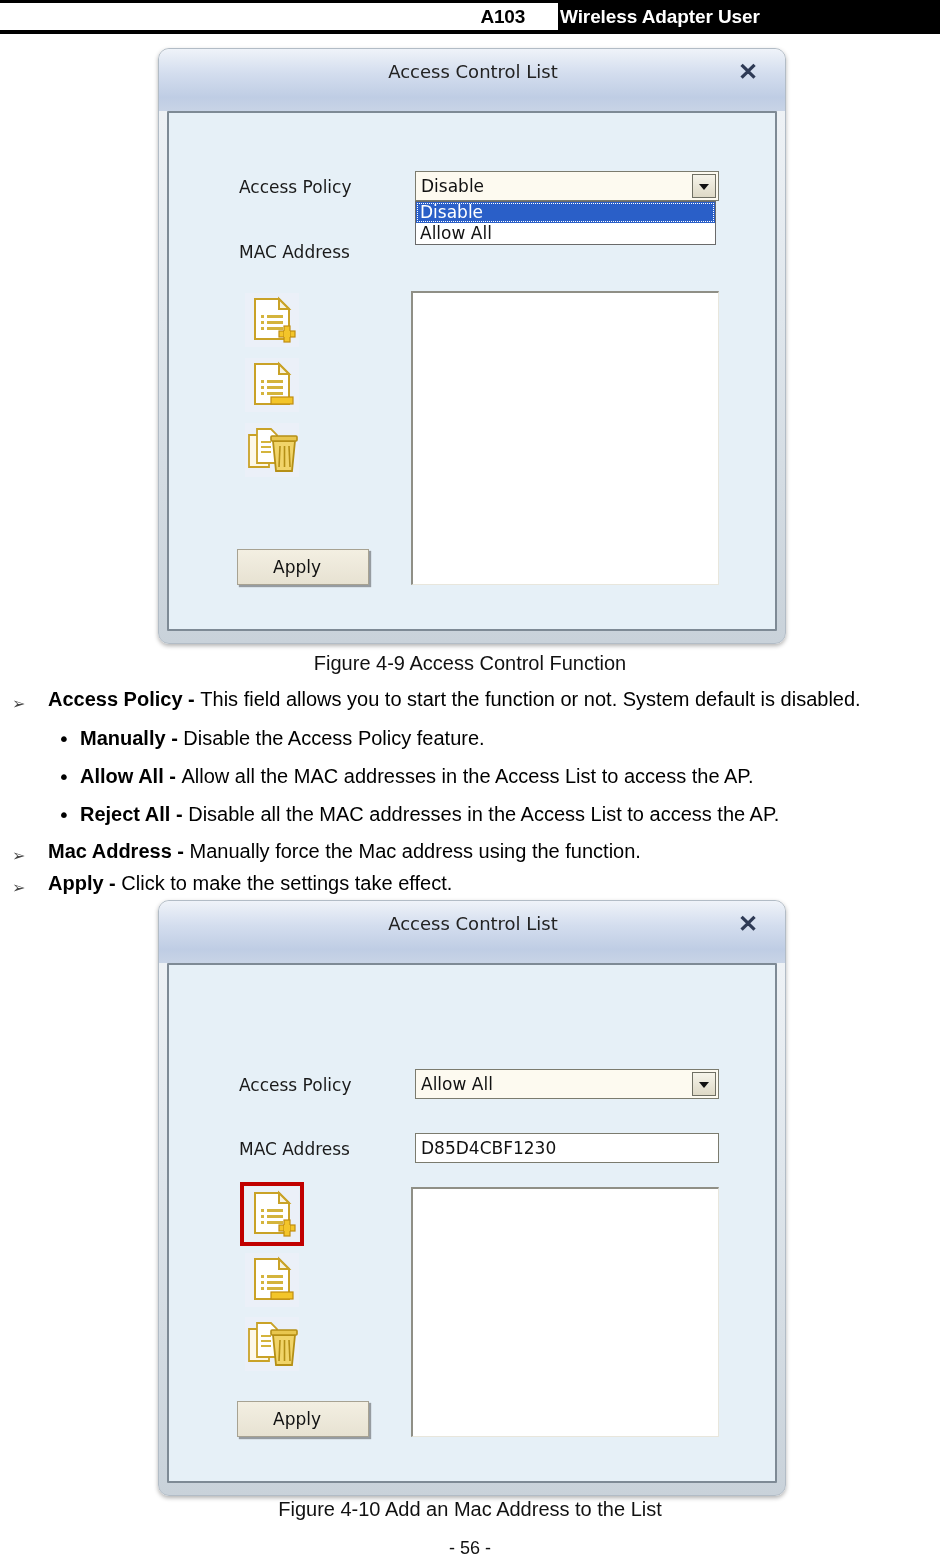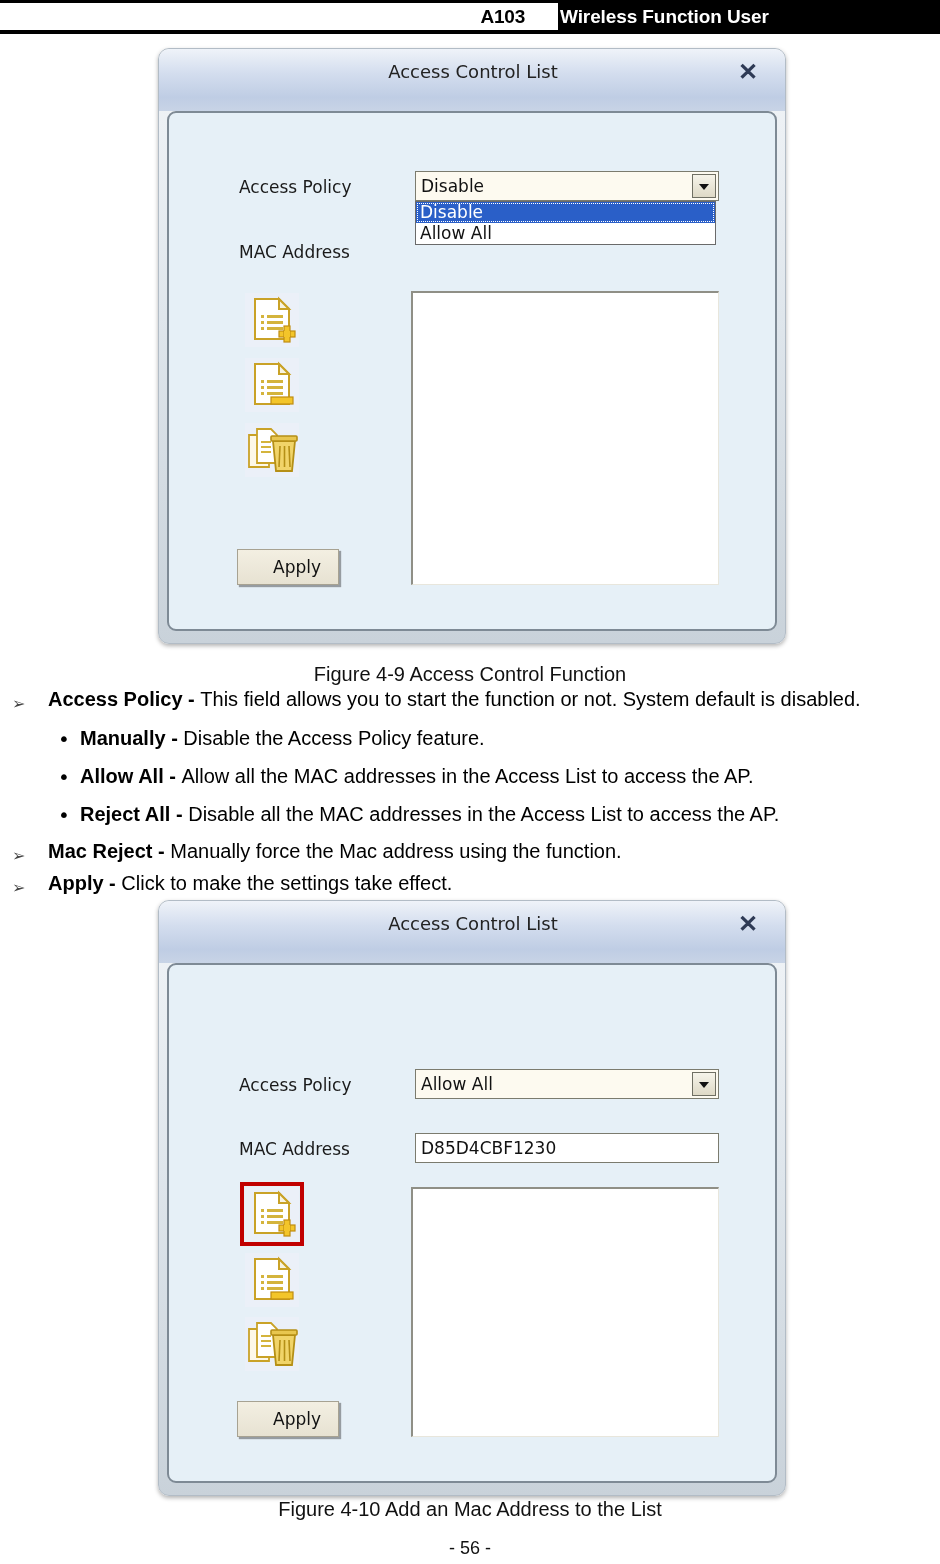--- a/index.html
+++ b/index.html
@@ -103,21 +103,21 @@
     font-weight: bold;
     color: #2e3a55;
     text-align: center;
     line-height: 28px;
     cursor: pointer;
   }
   .dlg-body {
     position: relative;
     margin: 0 8px 10px 8px;
     border: 2px solid #7e8a95;
-    border-radius: 9px;
+    border-radius: 1px;
     background: #e6f0f7;
     box-sizing: border-box;
   }
 
   
   .fld-label {
     position: absolute;
     font-size: 17px;
     color: #1a1a1a;
     font-family: "DejaVu Sans", sans-serif;
@@ -216,21 +216,21 @@
   }
   .icon-btn.highlight {
     outline: 4px solid #c10000;
     outline-offset: 1px;
   }
   .icon-btn svg { display:block; }
 
   
   .apply-btn {
     position: absolute;
-    width: 102px; height: 36px;
+    width: 132px; height: 36px;
     background: linear-gradient(180deg,#f3efe2 0%, #e7e2d2 100%);
     border: 1px solid #a7a292;
     box-shadow: 2px 2px 1px rgba(0,0,0,0.35);
     box-sizing: border-box;
     cursor: pointer;
   }
   .apply-label {
     position: absolute;
     left: 0; top: 7px;
     width: 118px;
@@ -278,21 +278,21 @@
   }
 </style>
 </head>
 <body>
 
 <div class="page-header">
   <div class="hdr-rule-top"></div>
   <div class="hdr-black-band"></div>
   <div class="hdr-white-gap"></div>
   <div class="hdr-model">A103</div>
-  <div class="hdr-title">Wireless Function User Guide</div>
+  <div class="hdr-title">Wireless Adapter User Guide</div>
   <div class="hdr-rule-bottom"></div>
 </div>
 
 <div class="dialog" style="left:158px; top:48px; height:596px;">
   <div class="dlg-titlebar">
     <div class="dlg-title">Access Control List</div>
     <div class="dlg-close">✕</div>
   </div>
   <div class="dlg-body" style="height:520px;">
 
@@ -370,21 +370,21 @@
 
     <div class="apply-btn" style="left:68px; top:436px;">
       <div class="apply-label">Apply</div>
     </div>
 
     <div class="listbox" style="left:242px; top:178px; width:308px; height:294px;"></div>
 
   </div>
 </div>
 
-<div class="caption" style="left:0; top:652px;margin-top:11px;">Figure 4-9 Access Control Function</div>
+<div class="caption" style="left:0; top:652px;">Figure 4-9 Access Control Function</div>
 
 <div>
 
   <div class="mark-arrow" style="left:12px; top:694px;">➢</div>
   <div class="bullet-row" style="left:48px; top:688px;">
     <span class="b">Access Policy - </span><span>This field allows you to start the function or not. System default is disabled.</span>
   </div>
 
   <div class="mark-dot" style="left:58px; top:727px;">•</div>
   <div class="bullet-row" style="left:80px; top:727px;">
@@ -396,21 +396,21 @@
     <span class="b">Allow All - </span><span>Allow all the MAC addresses in the Access List to access the AP.</span>
   </div>
 
   <div class="mark-dot" style="left:58px; top:803px;">•</div>
   <div class="bullet-row" style="left:80px; top:803px;">
     <span class="b">Reject All - </span><span>Disable all the MAC addresses in the Access List to access the AP.</span>
   </div>
 
   <div class="mark-arrow" style="left:12px; top:846px;">➢</div>
   <div class="bullet-row" style="left:48px; top:840px;">
-    <span class="b">Mac Reject - </span><span>Manually force the Mac address using the function.</span>
+    <span class="b">Mac Address - </span><span>Manually force the Mac address using the function.</span>
   </div>
 
   <div class="mark-arrow" style="left:12px; top:878px;">➢</div>
   <div class="bullet-row" style="left:48px; top:872px;">
     <span class="b">Apply - </span><span>Click to make the settings take effect.</span>
   </div>
 
 </div>
 
 <div class="dialog" style="left:158px; top:900px; height:596px;">

